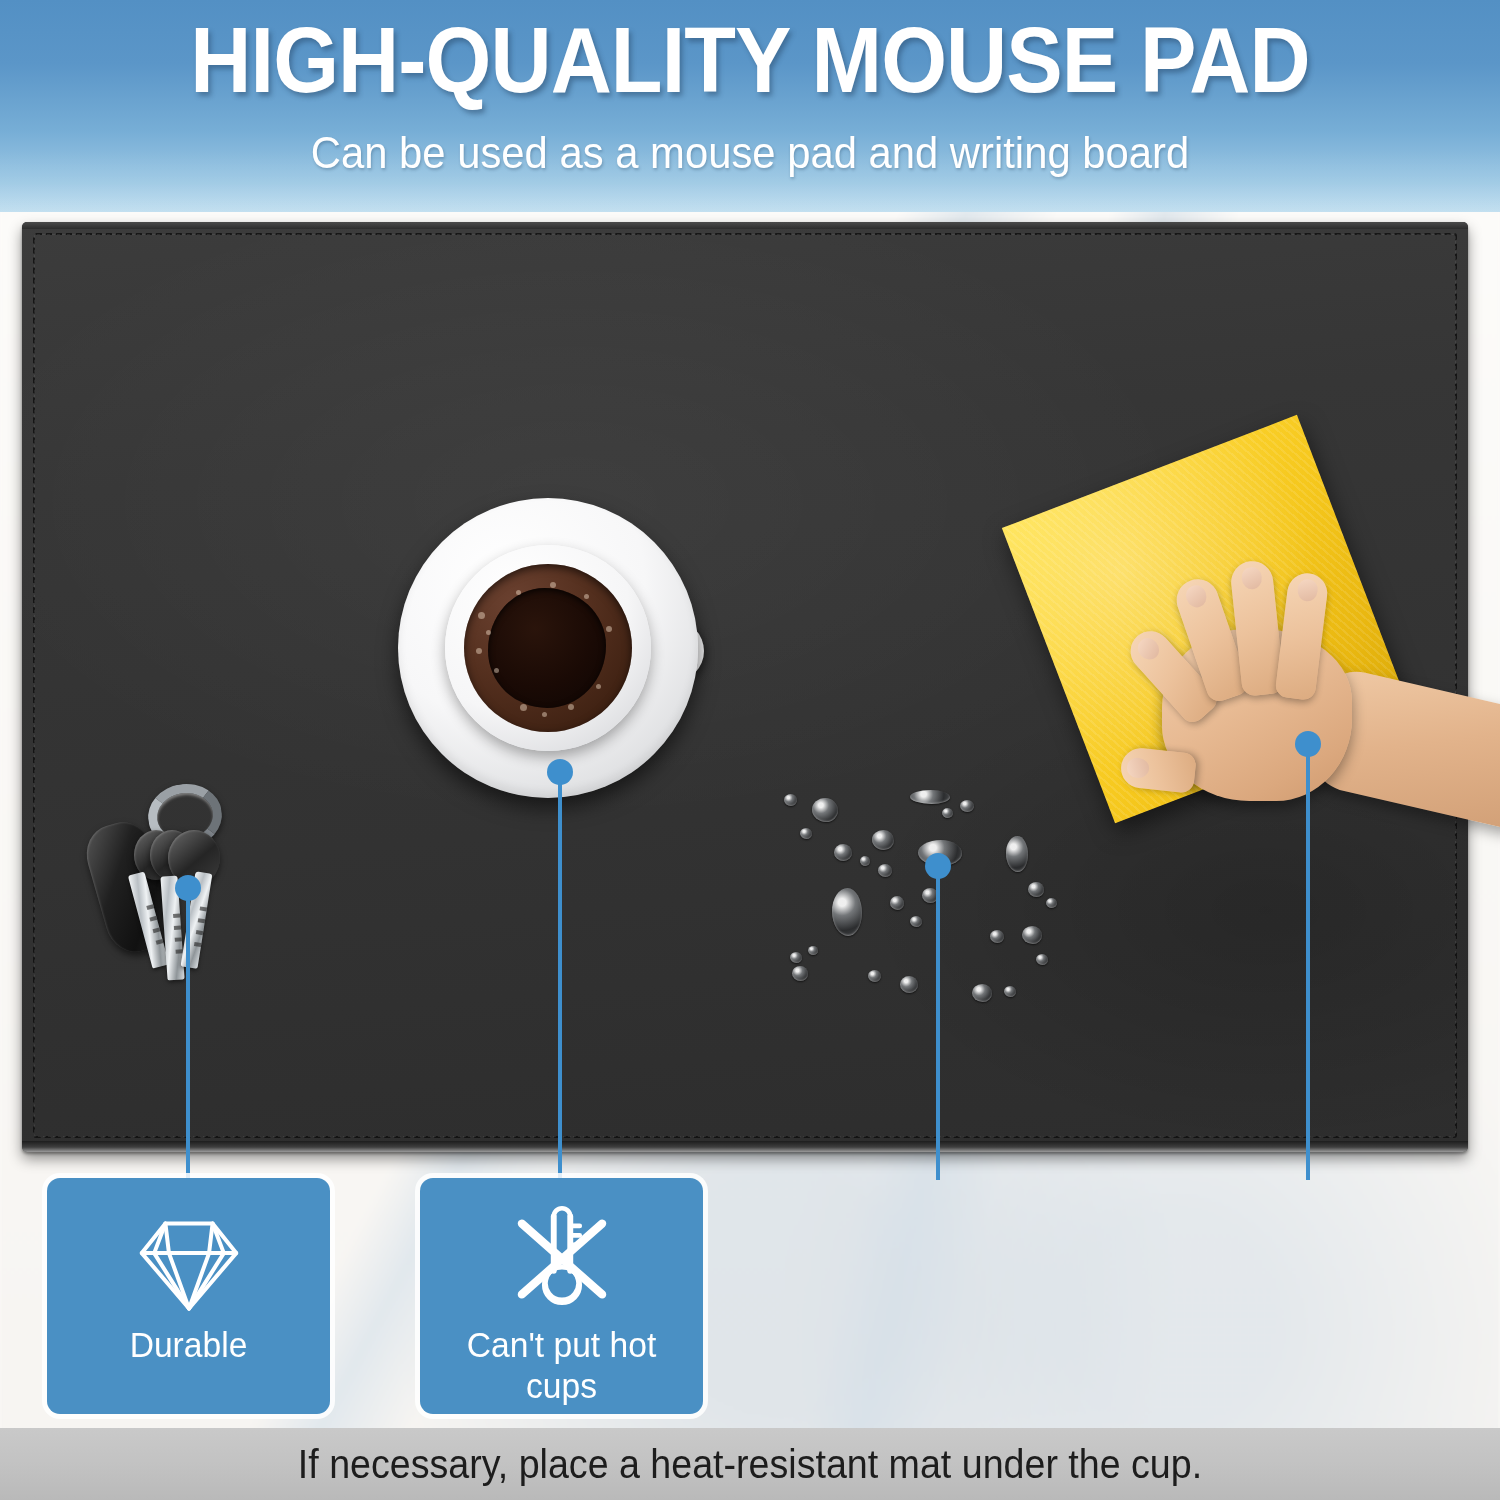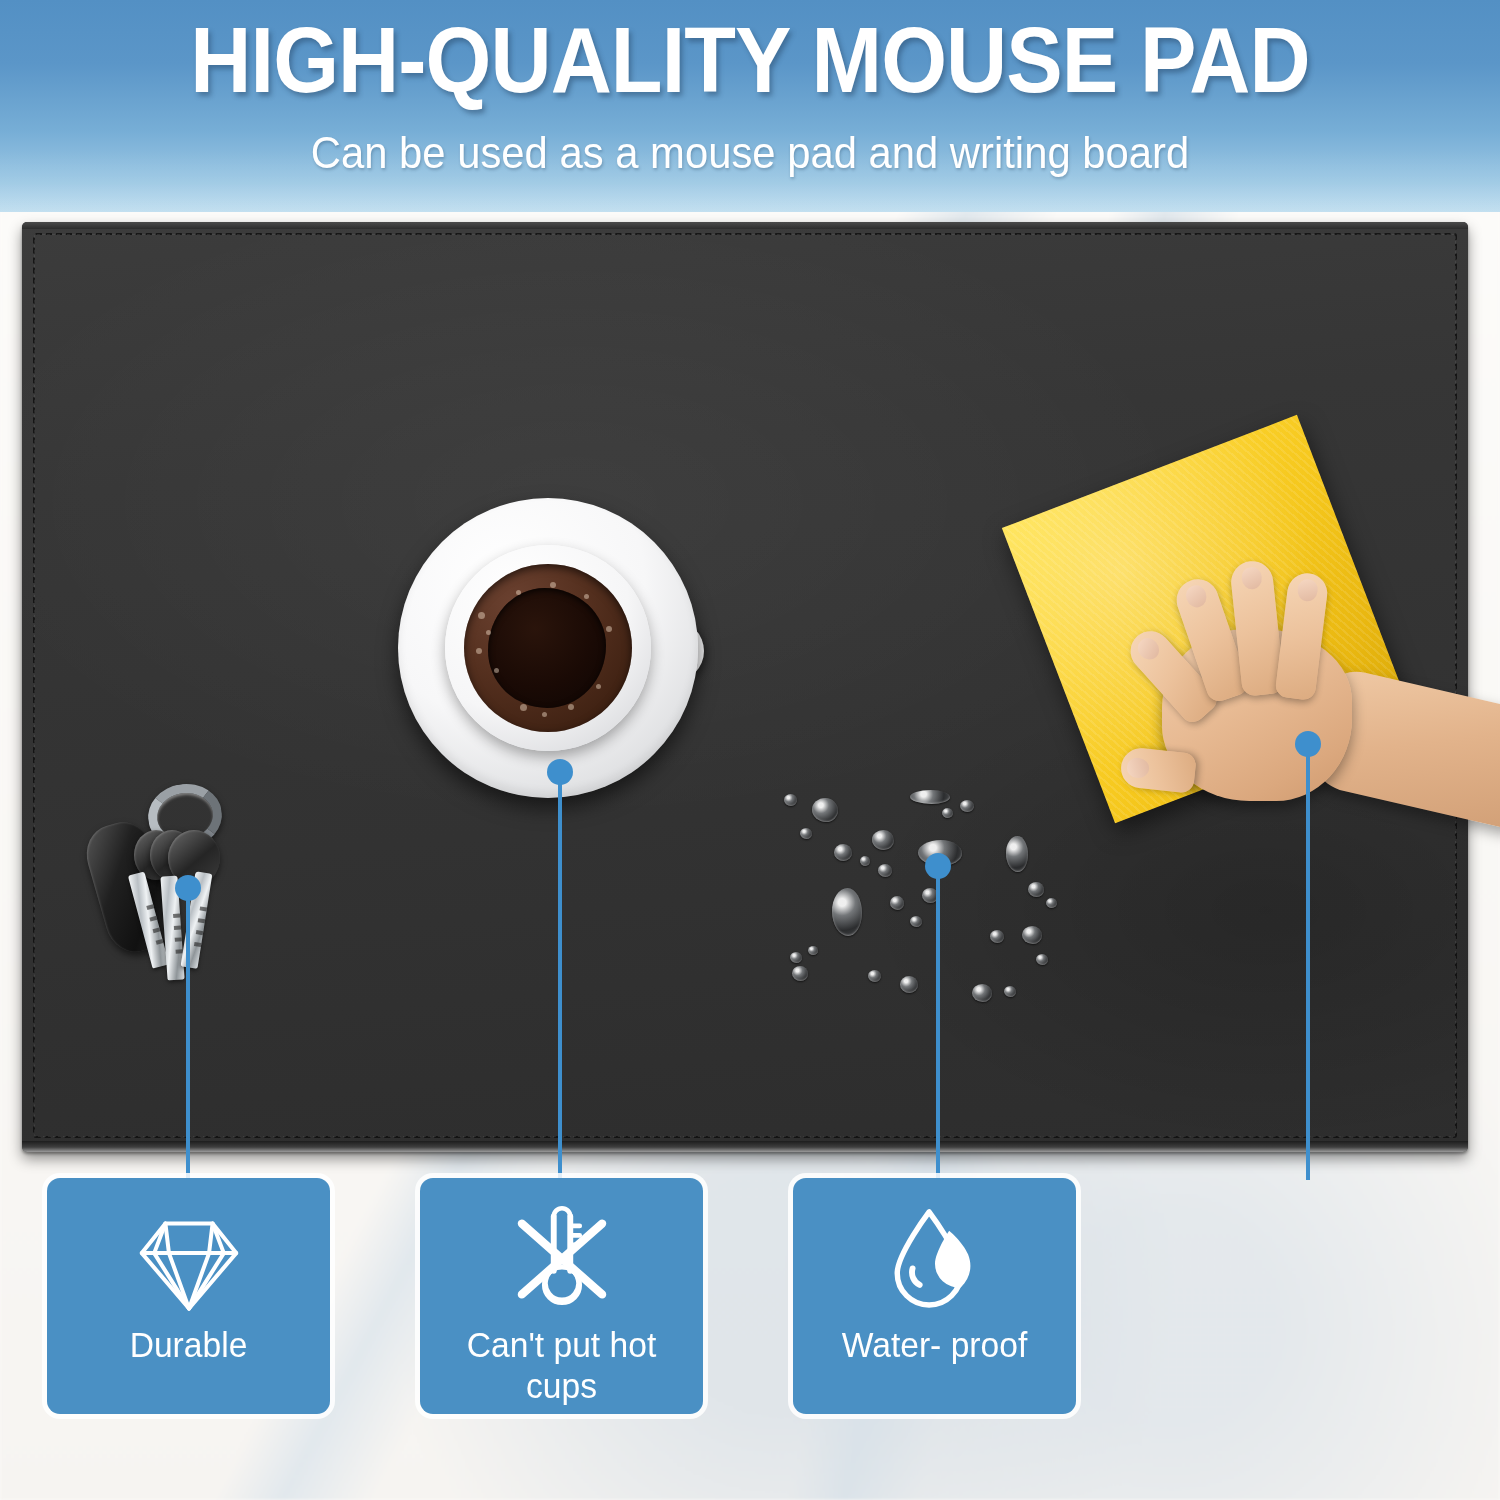--- a/index.html
+++ b/index.html
@@ -396,28 +396,21 @@
           <path d="M30 20 L20.5 45 M70 20 L79.5 45"></path>
           <path d="M10 45 H90"></path>
           <path d="M20.5 45 L50 92 M79.5 45 L50 92"></path>
           <path d="M30 20 L33 45 M70 20 L67 45"></path>
           <path d="M33 45 L50 92 M67 45 L50 92"></path>
         </svg>
       </div>
       <div class="card-label">Durable</div>
     </div>
 
-    <div class="card" style="left:793px">
-      <div class="card-icon">
-        <svg viewBox="0 0 100 100" fill="none" stroke="#ffffff" stroke-width="4.6" stroke-linejoin="round" stroke-linecap="round">
-          <path d="M45 10 C45 10 18 46 18 62 a27 27 0 0 0 54 0 C72 46 45 10 45 10 Z"></path>
-          <path d="M62 26 C62 26 50 44 50 54 a20 20 0 0 0 22 20 C80 66 82 56 78 46 C74 36 62 26 62 26 Z" fill="#ffffff" stroke="none"></path>
-          <path d="M31 58 a12 12 0 0 0 6 14" stroke-width="5"></path>
-        </svg>
-      </div>
-      <div class="card-label">Water- proof</div>
-    </div>
-
-
-  </div>
-
+
+
+  </div>
+
+  <div class="banner">
+    <div class="banner-text">If necessary, place a heat-resistant mat under the cup.</div>
+  </div>
 
 </div>
 
 </body></html>

